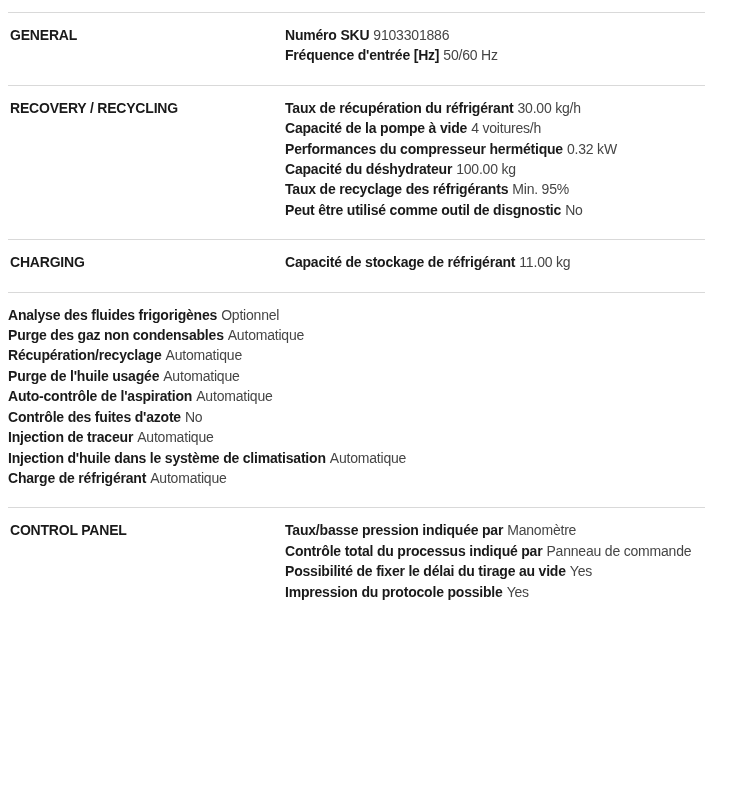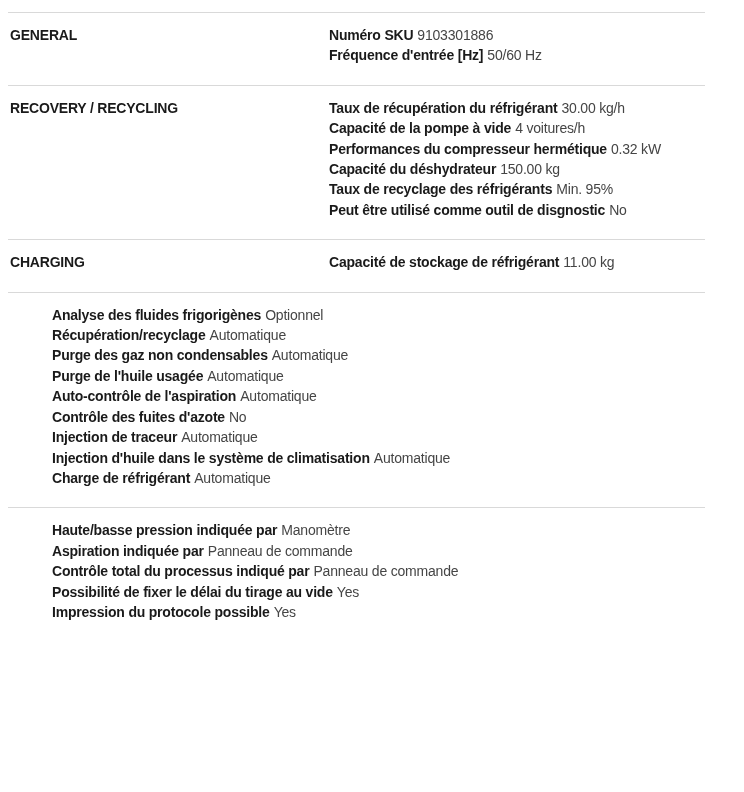--- a/index.html
+++ b/index.html
@@ -25,21 +25,20 @@
     margin: 0;
     padding-left: 2px;
     font-size: 14px;
     font-weight: bold;
     color: #1a1a1a;
     line-height: 20.4px;
     letter-spacing: -0.2px;
   }
   .spec-rows {
     min-width: 0;
-    margin-left: 44px;
   }
   .spec-row {
     font-size: 14px;
     line-height: 20.4px;
     letter-spacing: -0.2px;
     white-space: nowrap;
   }
   .spec-label {
     font-weight: bold;
     color: #1a1a1a;
@@ -79,21 +78,21 @@
 
   <div class="spec-row">
     <span class="spec-label">Capacité de la pompe à vide</span><span class="spec-value">4 voitures/h</span>
   </div>
 
   <div class="spec-row">
     <span class="spec-label">Performances du compresseur hermétique</span><span class="spec-value">0.32 kW</span>
   </div>
 
   <div class="spec-row">
-    <span class="spec-label">Capacité du déshydrateur</span><span class="spec-value">150.00 kg</span>
+    <span class="spec-label">Capacité du déshydrateur</span><span class="spec-value">100.00 kg</span>
   </div>
 
   <div class="spec-row">
     <span class="spec-label">Taux de recyclage des réfrigérants</span><span class="spec-value">Min. 95%</span>
   </div>
 
   <div class="spec-row">
     <span class="spec-label">Peut être utilisé comme outil de disgnostic</span><span class="spec-value">No</span>
   </div>
 </div>
@@ -108,25 +107,25 @@
 </div>
   </section>
 
   <section class="spec-section">
     <div class="spec-rows">
   <div class="spec-row">
     <span class="spec-label">Analyse des fluides frigorigènes</span><span class="spec-value">Optionnel</span>
   </div>
 
   <div class="spec-row">
-    <span class="spec-label">Récupération/recyclage</span><span class="spec-value">Automatique</span>
+    <span class="spec-label">Purge des gaz non condensables</span><span class="spec-value">Automatique</span>
   </div>
 
   <div class="spec-row">
-    <span class="spec-label">Purge des gaz non condensables</span><span class="spec-value">Automatique</span>
+    <span class="spec-label">Récupération/recyclage</span><span class="spec-value">Automatique</span>
   </div>
 
   <div class="spec-row">
     <span class="spec-label">Purge de l'huile usagée</span><span class="spec-value">Automatique</span>
   </div>
 
 
   <div class="spec-row">
     <span class="spec-label">Auto-contrôle de l'aspiration</span><span class="spec-value">Automatique</span>
   </div>
@@ -143,29 +142,27 @@
     <span class="spec-label">Injection d'huile dans le système de climatisation</span><span class="spec-value">Automatique</span>
   </div>
 
   <div class="spec-row">
     <span class="spec-label">Charge de réfrigérant</span><span class="spec-value">Automatique</span>
   </div>
 </div>
   </section>
 
   <section class="spec-section">
+    <h2 class="section-title">CONTROL PANEL</h2>
     <div class="spec-rows">
 
   <div class="spec-row">
-    <span class="spec-label">Haute/basse pression indiquée par</span><span class="spec-value">Manomètre</span>
+    <span class="spec-label">Taux/basse pression indiquée par</span><span class="spec-value">Manomètre</span>
   </div>
 
-  <div class="spec-row">
-    <span class="spec-label">Aspiration indiquée par</span><span class="spec-value">Panneau de commande</span>
-  </div>
 
   <div class="spec-row">
     <span class="spec-label">Contrôle total du processus indiqué par</span><span class="spec-value">Panneau de commande</span>
   </div>
 
   <div class="spec-row">
     <span class="spec-label">Possibilité de fixer le délai du tirage au vide</span><span class="spec-value">Yes</span>
   </div>
 
   <div class="spec-row">

